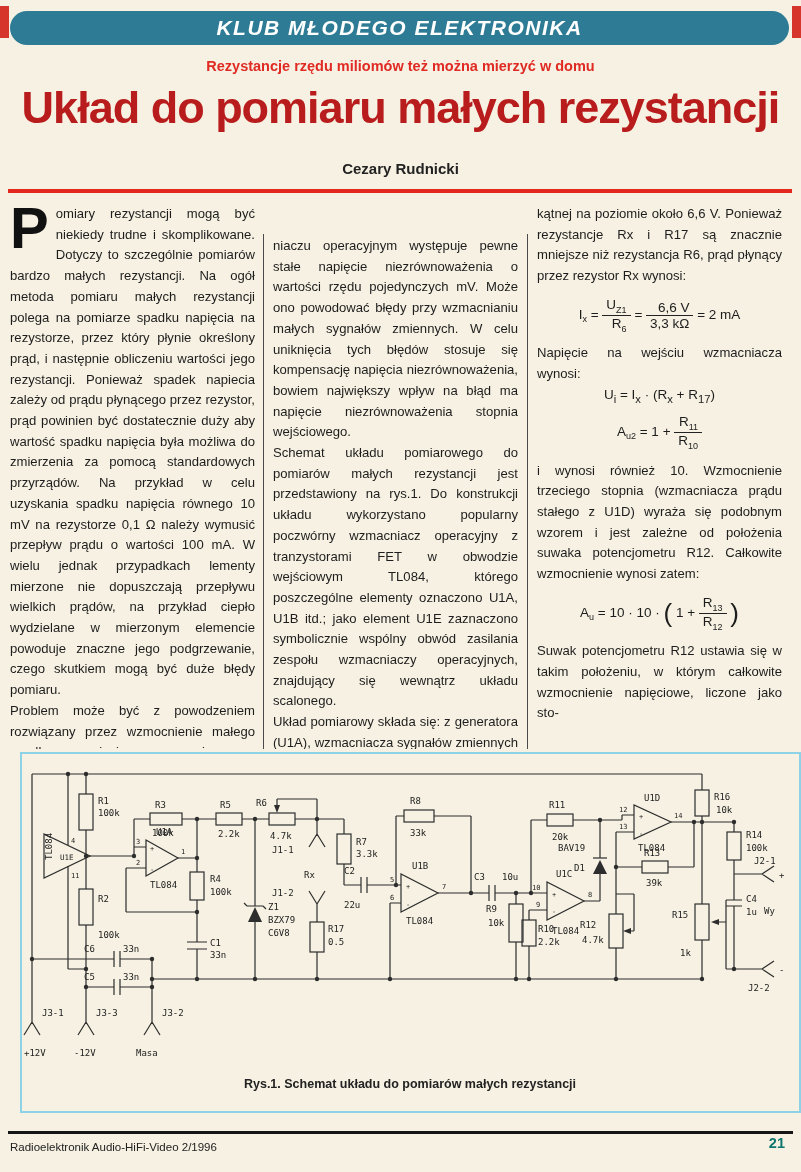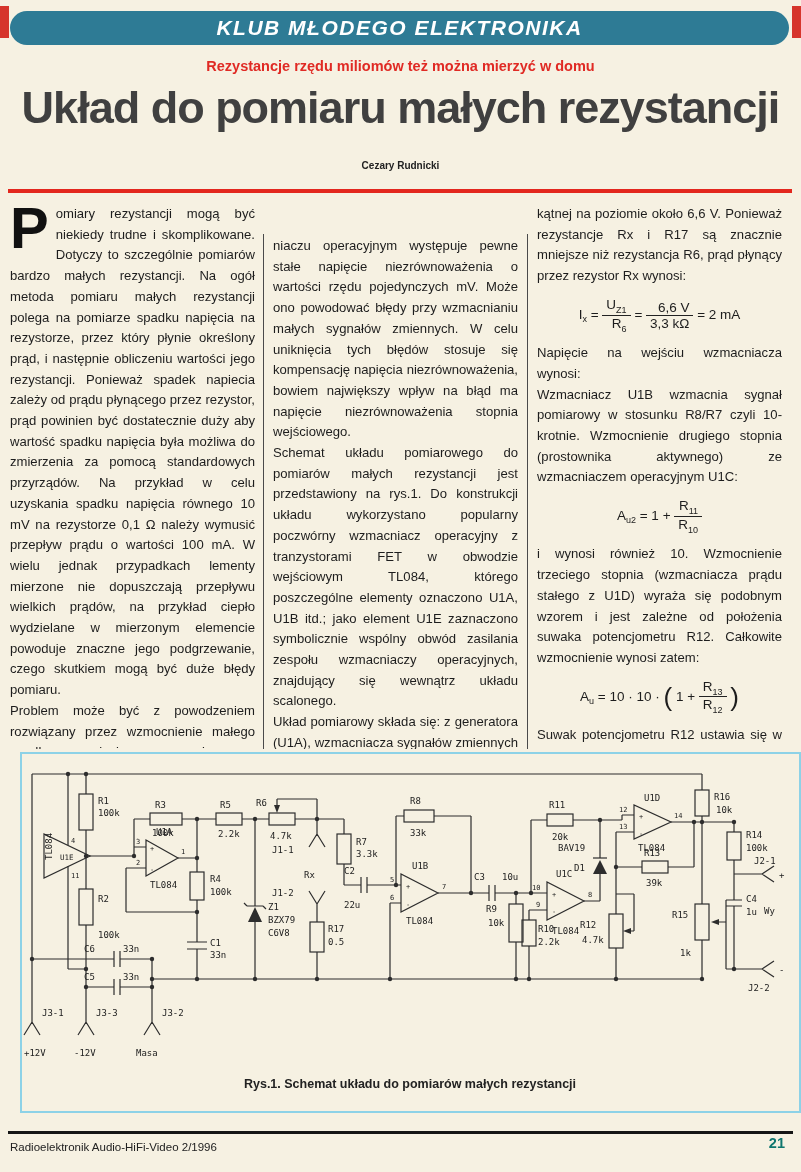--- a/index.html
+++ b/index.html
@@ -4,22 +4,22 @@
 <style>
   html,body{margin:0;padding:0;}
   body{width:801px;height:1172px;position:relative;background:#f6f1e2;font-family:"Liberation Sans",sans-serif;overflow:hidden;}
   .corner-mark{position:absolute;top:6px;width:9px;height:32px;background:#d6352c;}
   .corner-left{left:0;} .corner-right{right:0;}
   .banner{position:absolute;left:10px;top:11px;width:779px;height:34px;background:#2e7b95;color:#fff;
           display:flex;align-items:center;justify-content:center;font-style:italic;font-weight:bold;
           font-size:21px;letter-spacing:1.5px;border-radius:17px;}
   .kicker{position:absolute;left:0;top:58px;width:100%;text-align:center;color:#e02a24;font-weight:bold;font-size:14.5px;}
   .title{position:absolute;left:0;top:82px;width:100%;text-align:center;font-size:45px;font-weight:bold;
-         letter-spacing:-1px;color:#404040;}
-  .author{position:absolute;left:0;top:160px;width:100%;text-align:center;font-weight:bold;font-size:10px;color:#222;}
+         letter-spacing:-1px;color:#b91c1c;}
+  .author{position:absolute;left:0;top:160px;width:100%;text-align:center;font-weight:bold;font-size:15px;color:#222;}
   .rule-red{position:absolute;left:8px;top:189px;width:784px;height:4px;background:#e3271e;}
   .columns{position:absolute;left:10px;top:202px;width:780px;height:547px;display:flex;overflow:hidden;}
   .col{flex:1;padding:2px 8px 0 0;overflow:hidden;}
   .col-mid{border-left:1px solid #4a4a4a;border-right:1px solid #4a4a4a;padding:2px 9px 0 9px;margin-top:32px;}
   .col-right{padding-left:9px;}
   .col p{margin:0;text-align:justify;font-size:13.1px;line-height:20.7px;color:#1d1d1d;}
   .dropcap{float:left;font-size:58px;line-height:42px;font-weight:bold;margin:3px 7px 0 0;color:#111;}
   .formula{text-align:center;font-size:13.5px;margin:10px 0;color:#1d1d1d;}
   .formula sub{font-size:9px;}
   .frac{display:inline-block;vertical-align:middle;text-align:right;}
@@ -67,21 +67,23 @@
     <p>kątnej na poziomie około 6,6 V. Ponieważ rezystancje Rx i R17 są znacznie mniejsze niż rezystancja R6, prąd płynący przez rezystor Rx wynosi:</p>
     <div class="formula">
       <span>I</span><sub>x</sub>
       <span>=</span>
       <span class="frac"><span class="num"><span>U</span><sub>Z1</sub></span><span class="den"><span>R</span><sub>6</sub></span></span>
       <span>=</span>
       <span class="frac"><span class="num">6,6 V</span><span class="den">3,3 kΩ</span></span>
       <span>= 2 mA</span>
     </div>
     <p>Napięcie na wejściu wzmacniacza wynosi:</p>
-    <p>Wzmacniacz U1B wzmacnia sygnał pomiarowy w stosunku R8/R7 czyli 10-krotnie. Wzmocnienie drugiego stopnia (prostownika aktywnego) ze wzmacniaczem operacyjnym U1C:</p>
+    <div class="inline-eq">
+      <span>U</span><sub>i</sub><span> = I</span><sub>x</sub><span> · (R</span><sub>x</sub><span> + R</span><sub>17</sub><span>)</span>
+    </div>
     <div class="formula">
       <span>A</span><sub>u2</sub>
       <span>= 1 +</span>
       <span class="frac"><span class="num"><span>R</span><sub>11</sub></span><span class="den"><span>R</span><sub>10</sub></span></span>
     </div>
     <p>i wynosi również 10. Wzmocnienie trzeciego stopnia (wzmacniacza prądu stałego z U1D) wyraża się podobnym wzorem i jest zależne od położenia suwaka potencjometru R12. Całkowite wzmocnienie wynosi zatem:</p>
     <div class="formula">
       <span>A</span><sub>u</sub>
       <span>= 10 · 10 ·</span>
       <span class="paren">(</span>

